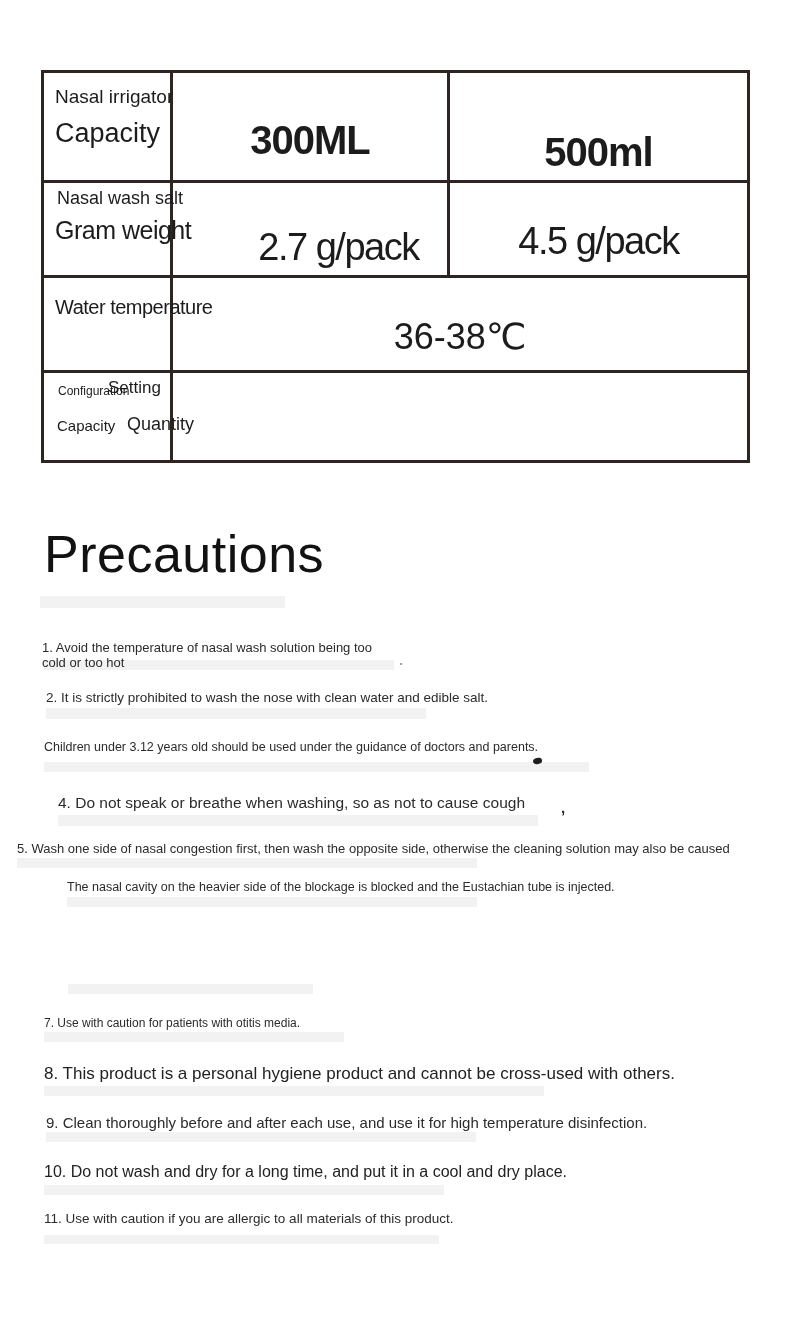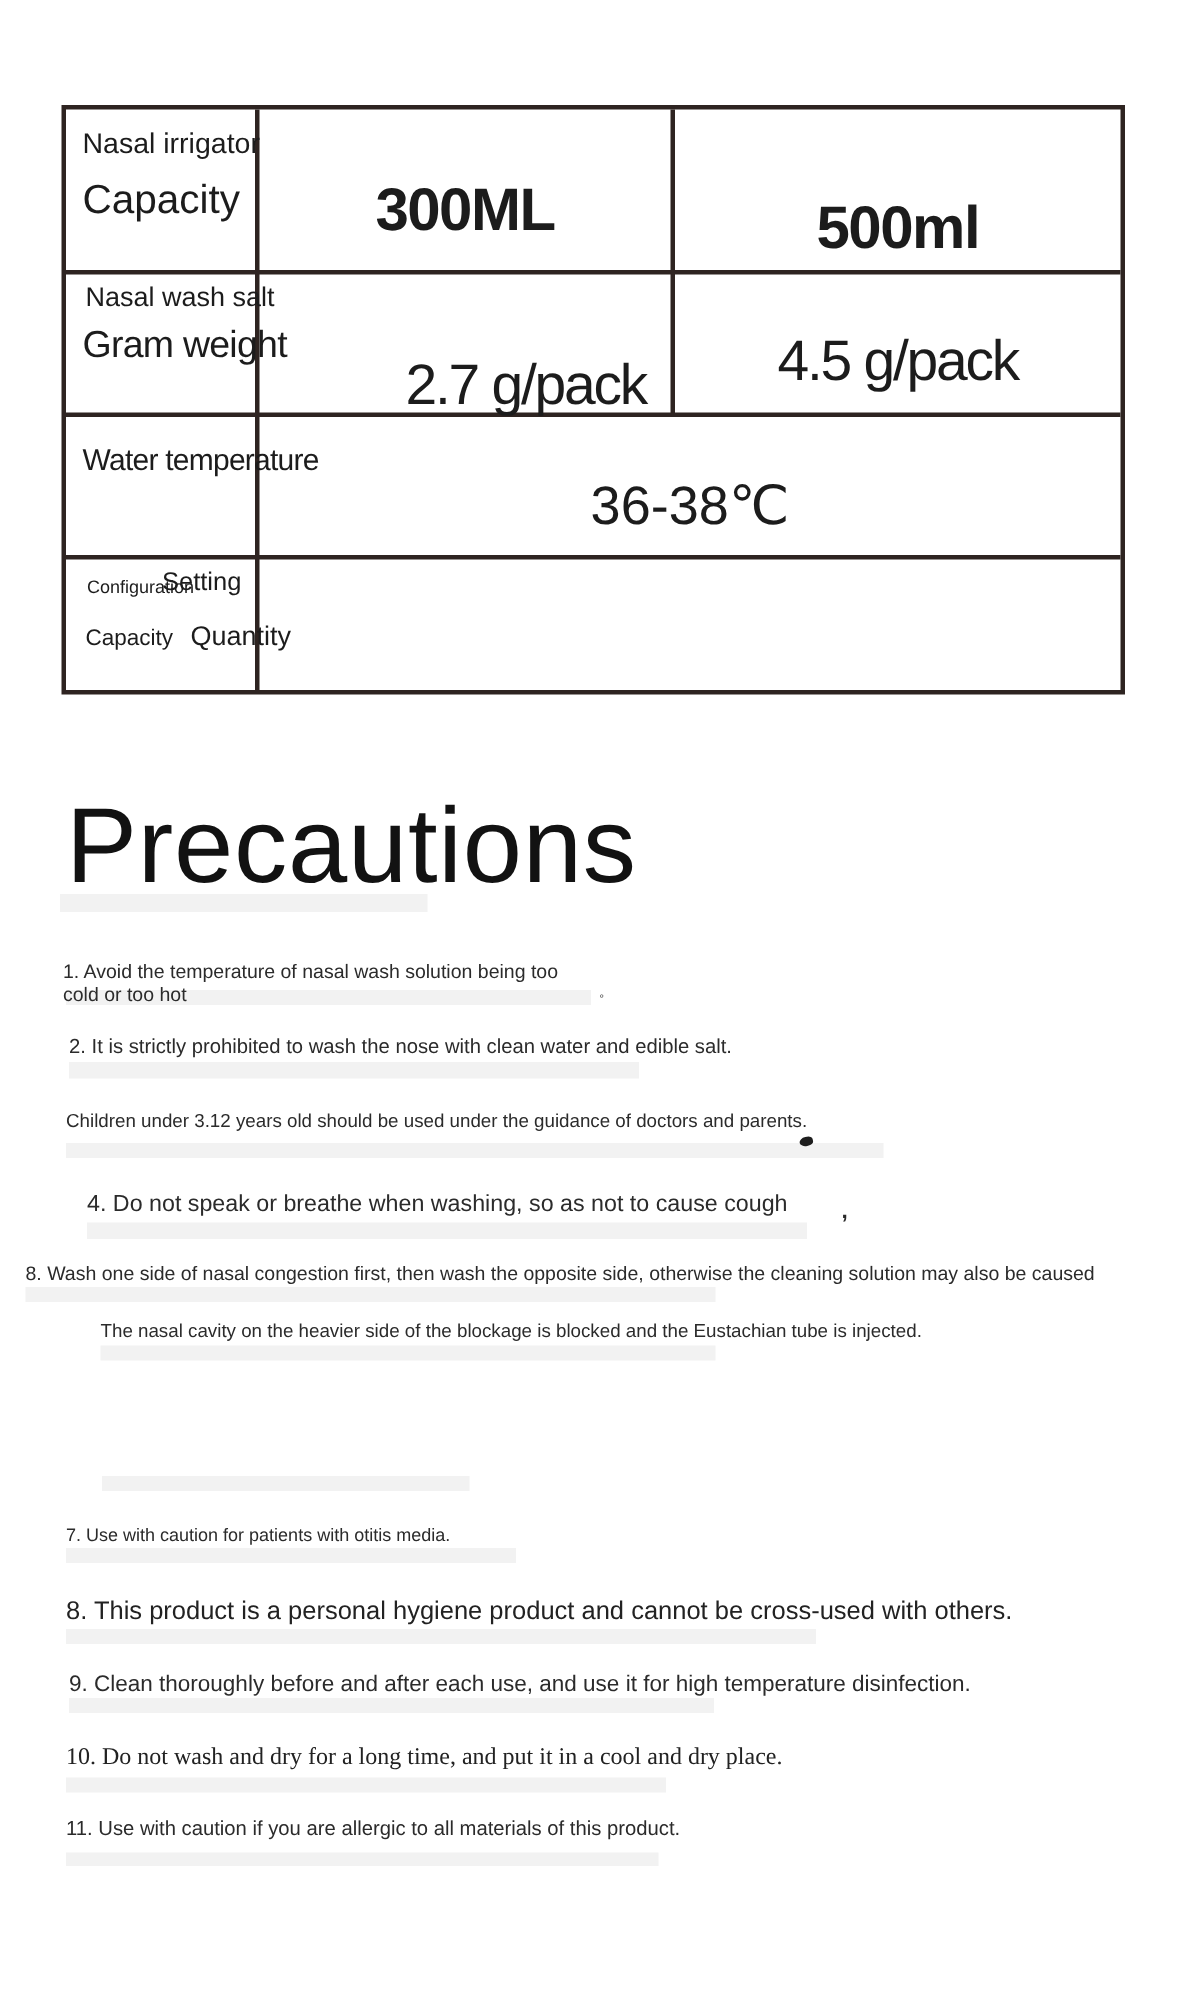--- a/index.html
+++ b/index.html
@@ -25,26 +25,26 @@
   .lbl-sm2 {left:13px;top:115px;font-size:18px;}
   .lbl-lg2 {left:11px;top:143px;font-size:25px;letter-spacing:-0.5px;}
   .lbl-r3  {left:11px;top:224px;font-size:20px;letter-spacing:-0.5px;line-height:20px;white-space:normal;width:120px;}
   .lbl-r4-small-1{left:14px;top:311px;font-size:12px;}
   .lbl-r4-large-1{left:64px;top:305px;font-size:17px;}
   .lbl-r4-small-2{left:13px;top:344px;font-size:15px;}
   .lbl-r4-large-2{left:61px;top:341px;font-size:18px;margin-left:22px;}
   .cellbox{position:absolute;display:flex;align-items:center;justify-content:center;margin-top:14px;}
   .v-300  {left:129px;top:0;width:274px;height:107px;font-size:40px;font-weight:bold;letter-spacing:-1px;}
   .v-500  {left:406px;top:12px;width:297px;height:107px;font-size:40px;font-weight:bold;letter-spacing:-1px;}
-  .v-27   {left:129px;top:124px;width:331px;height:92px;font-size:38px;letter-spacing:-1.5px;padding-left:12px;}
+  .v-27   {left:129px;top:114px;width:331px;height:92px;font-size:38px;letter-spacing:-1.5px;}
   .v-45   {left:406px;top:108px;width:297px;height:92px;font-size:38px;letter-spacing:-1.5px;}
   .v-temp {left:129px;top:202px;width:574px;height:95px;font-size:36px;}
   .v-sol  {left:281px;top:320px;font-size:24px;letter-spacing:-0.3px;}
   
-  .heading{position:absolute;left:44px;top:524px;font-size:71px;letter-spacing:0.5px;color:#121212;white-space:nowrap;}
+  .heading{position:absolute;left:44px;top:524px;font-size:52px;letter-spacing:0.5px;color:#121212;white-space:nowrap;}
   
   .bar{position:absolute;background:#f2f2f2;z-index:0;}
   .bar-h  {left:40px;top:596px;width:245px;height:12px;}
   .bar-1  {left:44px;top:660px;width:350px;height:10px;}
   .bar-2  {left:46px;top:708px;width:380px;height:11px;}
   .bar-3  {left:44px;top:762px;width:545px;height:10px;}
   .bar-4  {left:58px;top:815px;width:480px;height:11px;}
   .bar-5a {left:17px;top:858px;width:460px;height:10px;}
   .bar-5b {left:67px;top:897px;width:410px;height:10px;}
   .bar-6b {left:68px;top:984px;width:245px;height:10px;}
@@ -60,21 +60,21 @@
   .ln3 {left:46px;top:690px;font-size:13.5px;}
   .ln4 {left:44px;top:740px;font-size:12.5px;}
   .ln5 {left:58px;top:794px;font-size:15.5px;}
   .ln6 {left:17px;top:841px;font-size:13px;}
   .ln7 {left:67px;top:880px;font-size:12.5px;}
   .ln8 {left:14px;top:927px;font-size:16.5px;color:#222;}
   .ln9 {left:68px;top:966px;font-size:16.5px;color:#222;}
   .ln10{left:44px;top:1016px;font-size:12px;}
   .ln11{left:44px;top:1064px;font-size:17px;color:#222;}
   .ln12{left:46px;top:1114px;font-size:15px;}
-  .ln13{left:44px;top:1163px;font-size:16px;color:#222;font-family:Liberation Serif, serif;}
+  .ln13{left:44px;top:1163px;font-size:16px;color:#222;}
   .ln14{left:44px;top:1211px;font-size:13.5px;}
   
   .mark{position:absolute;color:#2a2a2a;z-index:1;}
   .mark-circle{left:399px;top:654px;font-size:10px;}
   .mark-blob{left:533px;top:758px;width:9px;height:6px;background:#1e1e1e;border-radius:60% 45% 45% 60%;transform:rotate(-12deg);}
   .mark-comma{left:561px;top:799px;font-size:15px;font-weight:bold;}
 </style>
 </head>
 <body>
 
@@ -120,21 +120,21 @@
   <div class="bar bar-10"></div>
   <div class="bar bar-11"></div>
 
   <div class="heading">Precautions</div>
 
   <div class="pline ln1">1. Avoid the temperature of nasal wash solution being too</div>
   <div class="pline ln2">cold or too hot</div>
   <div class="pline ln3">2. It is strictly prohibited to wash the nose with clean water and edible salt.</div>
   <div class="pline ln4">Children under 3.12 years old should be used under the guidance of doctors and parents.</div>
   <div class="pline ln5">4. Do not speak or breathe when washing, so as not to cause cough</div>
-  <div class="pline ln6">8. Wash one side of nasal congestion first, then wash the opposite side, otherwise the cleaning solution may also be caused</div>
+  <div class="pline ln6">5. Wash one side of nasal congestion first, then wash the opposite side, otherwise the cleaning solution may also be caused</div>
   <div class="pline ln7">The nasal cavity on the heavier side of the blockage is blocked and the Eustachian tube is injected.</div>
   <div class="pline ln10">7. Use with caution for patients with otitis media.</div>
   <div class="pline ln11">8. This product is a personal hygiene product and cannot be cross-used with others.</div>
   <div class="pline ln12">9. Clean thoroughly before and after each use, and use it for high temperature disinfection.</div>
   <div class="pline ln13">10. Do not wash and dry for a long time, and put it in a cool and dry place.</div>
   <div class="pline ln14">11. Use with caution if you are allergic to all materials of this product.</div>
 
   <span class="mark mark-circle">。</span>
   <span class="mark mark-blob"></span>
   <span class="mark mark-comma">,</span>

